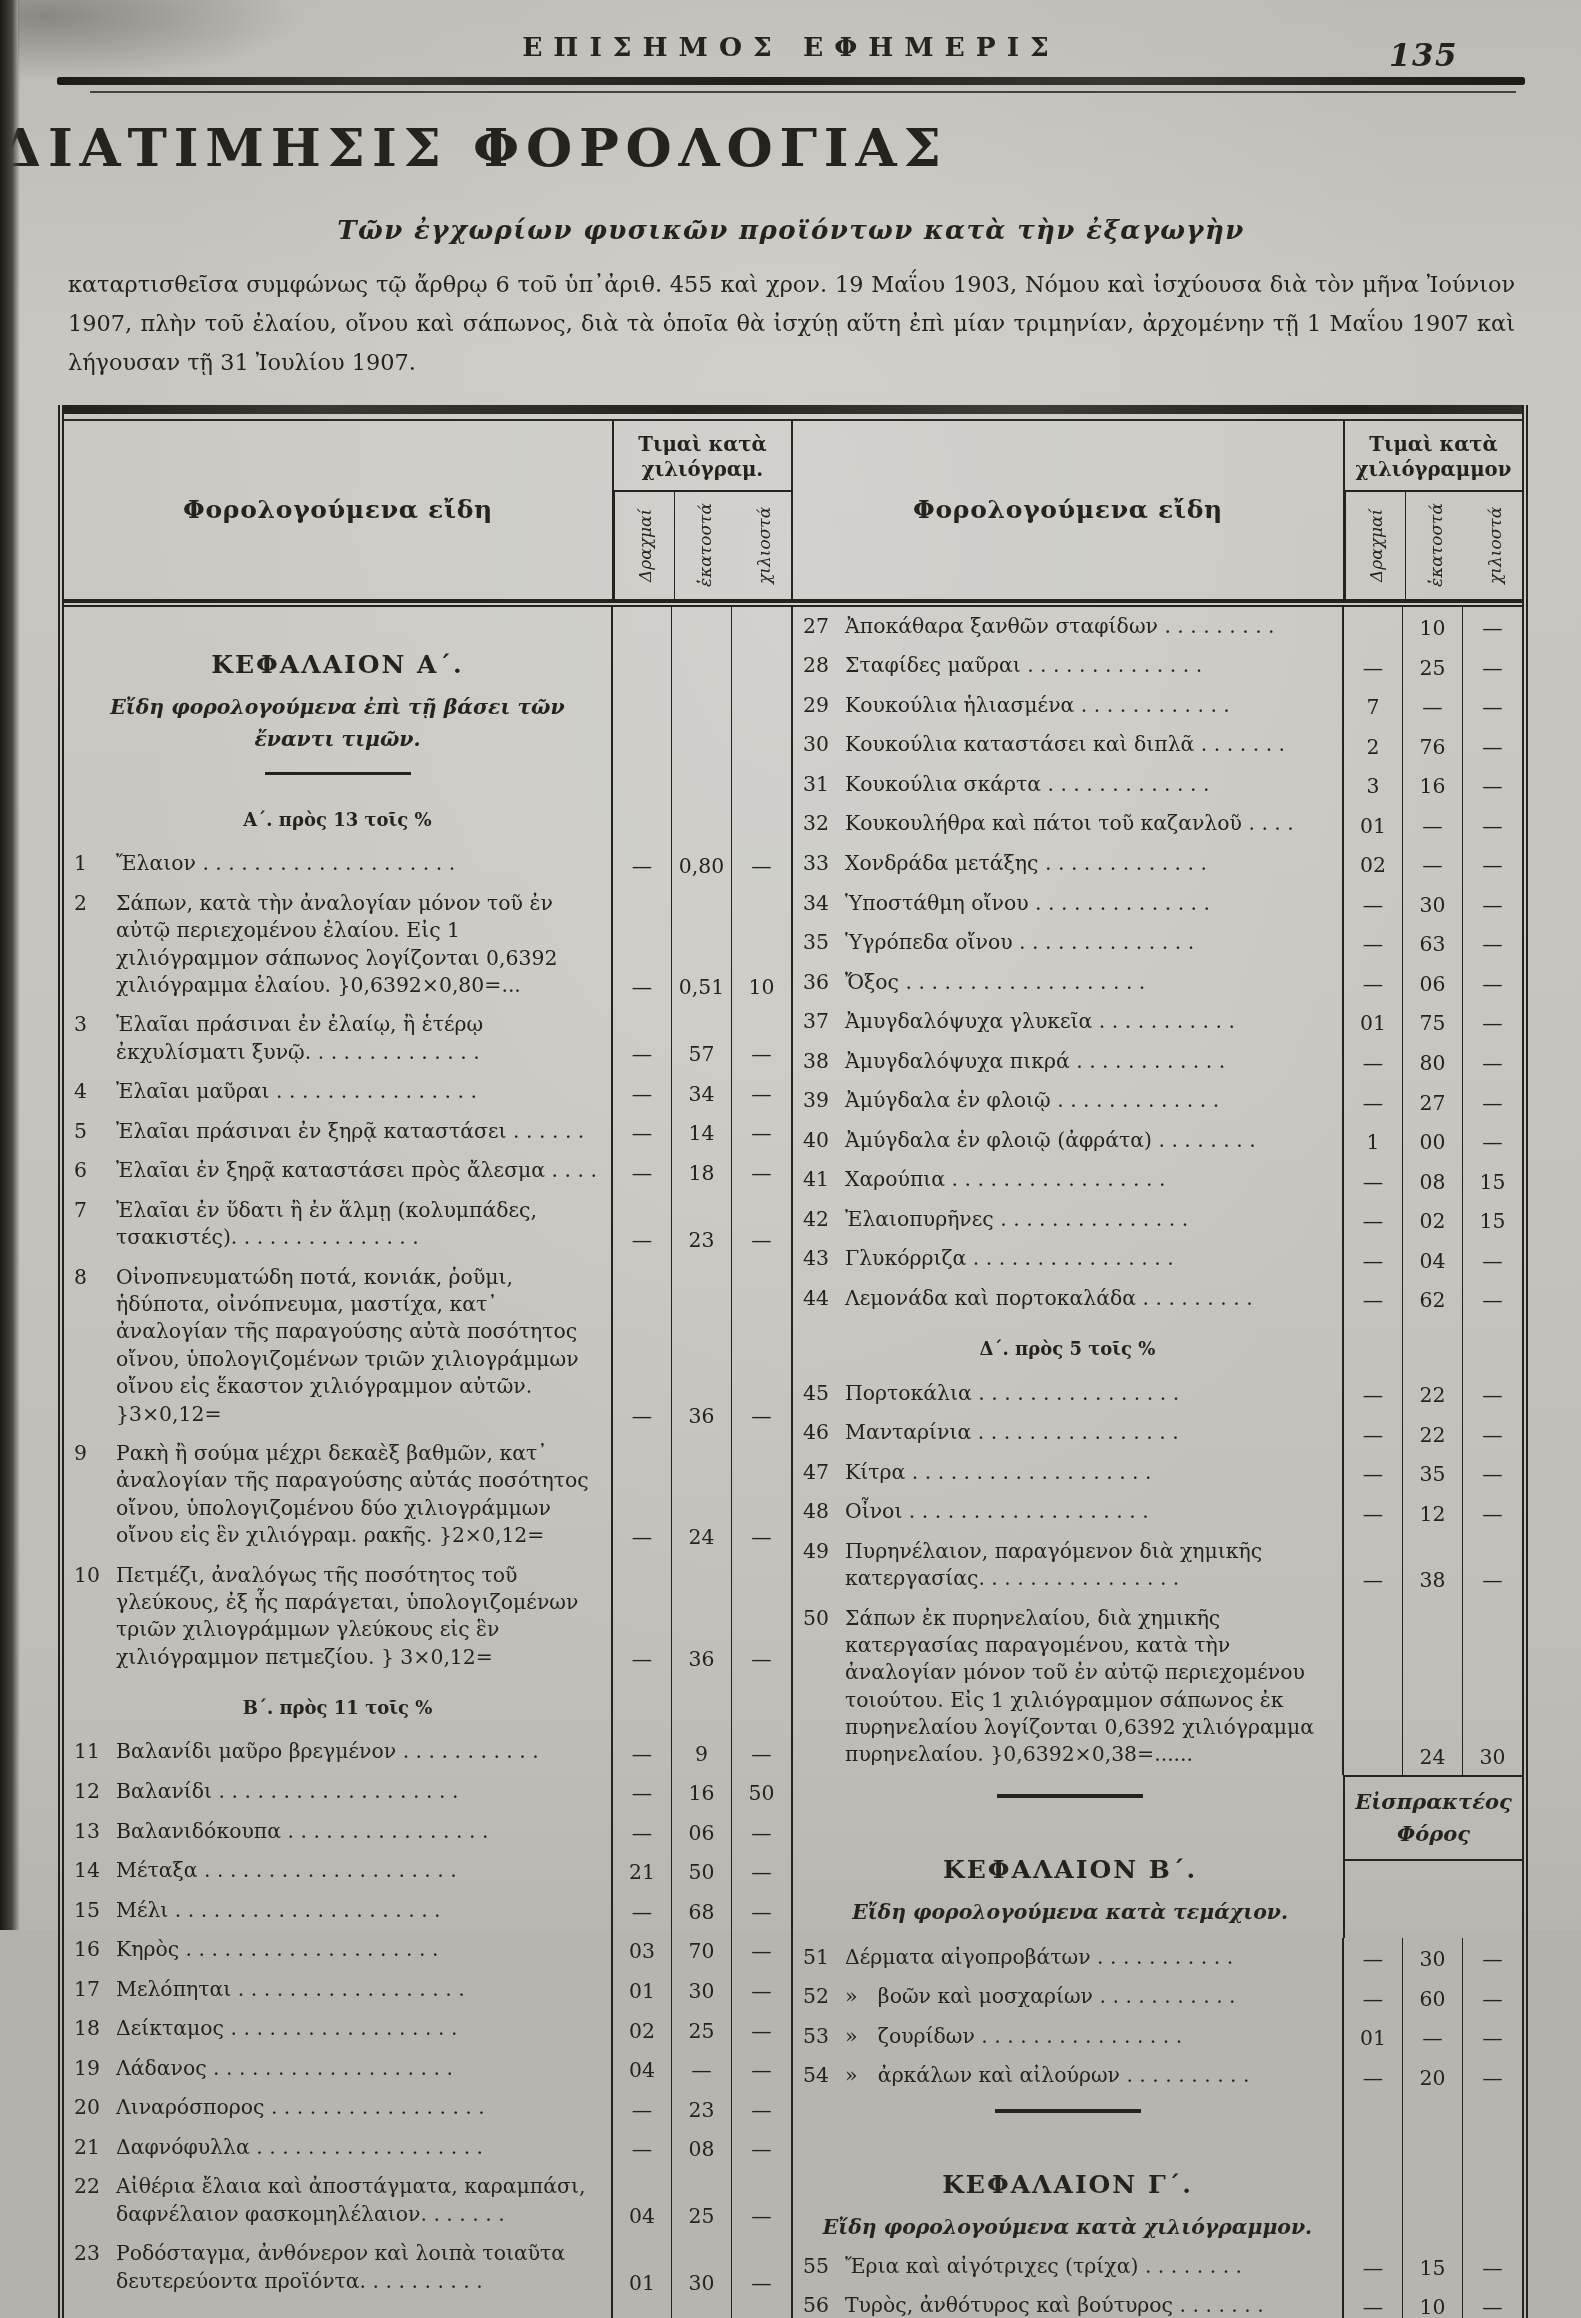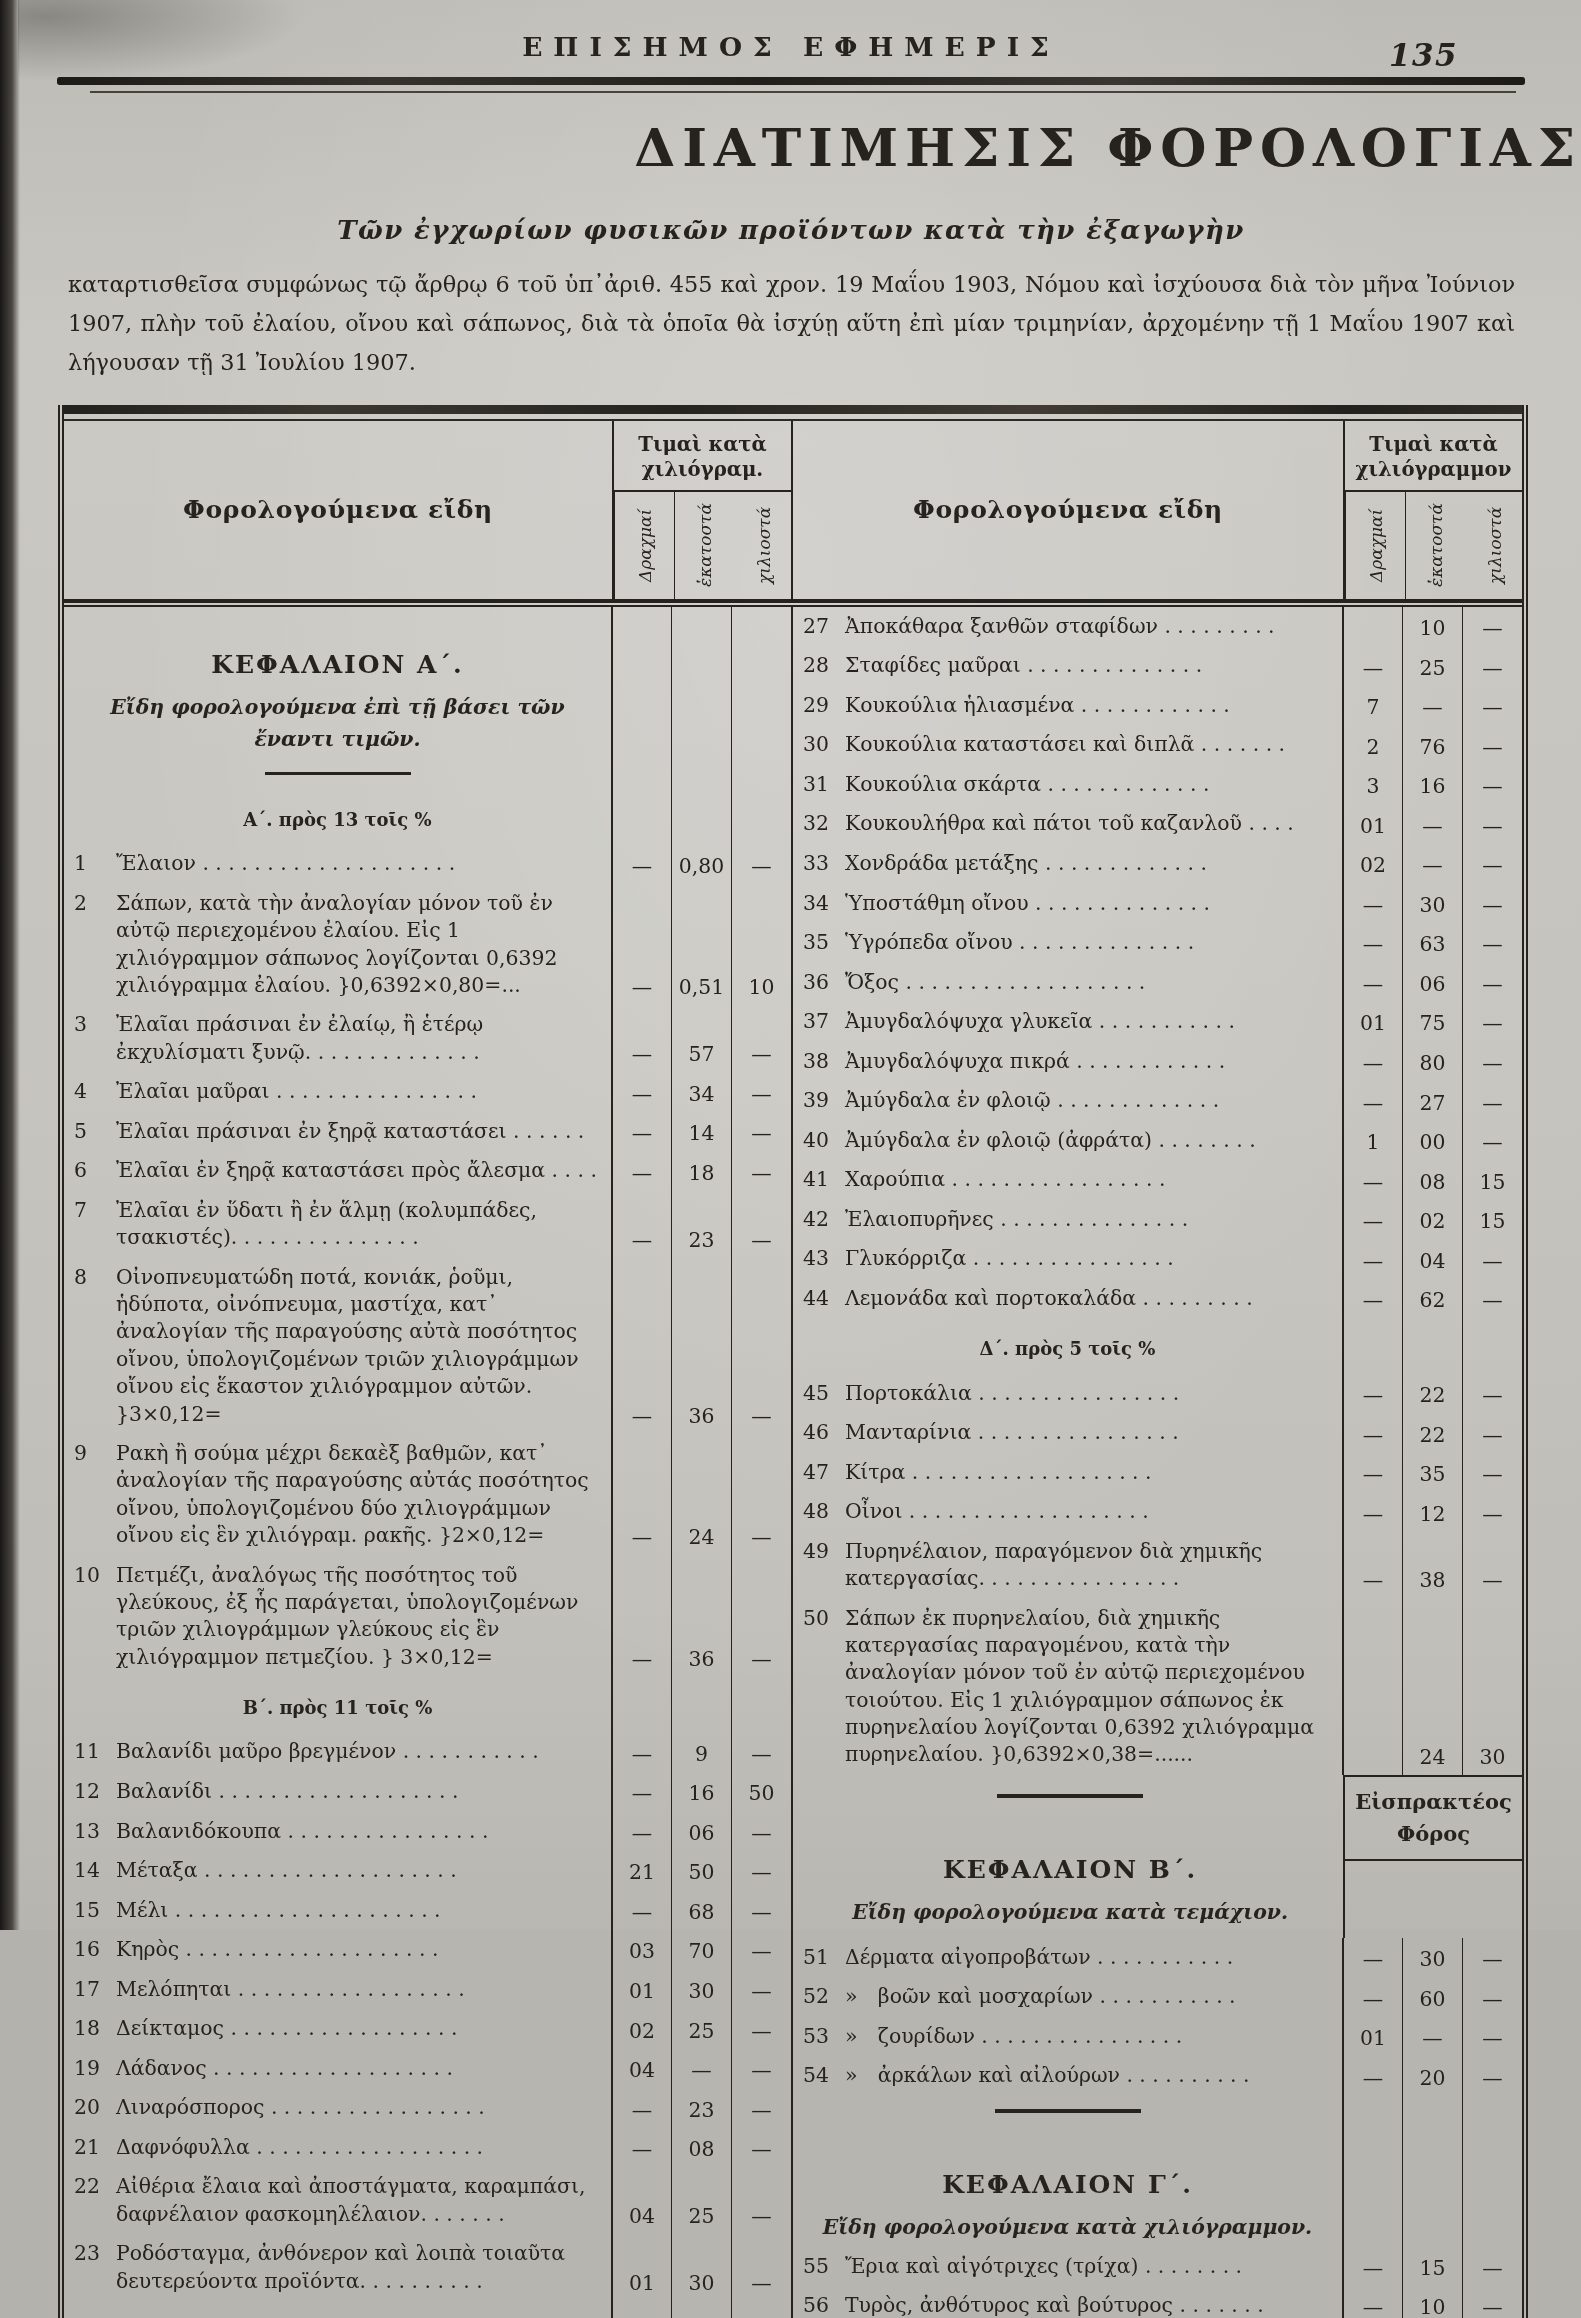--- a/index.html
+++ b/index.html
@@ -21,21 +21,21 @@
 
   .masthead{padding-top:31px;text-align:center;}
   .masthead-title{display:inline-block;font-weight:700;font-size:26.5px;letter-spacing:11px;}
   .page-number{position:absolute;top:37px;right:124px;font-size:31px;font-weight:700;font-style:italic;letter-spacing:1.4px;}
 
   .head-rule{margin:15px 57px 0 57px;}
   .hr-a{height:8.2px;border-radius:2.7px;
     background:linear-gradient(90deg,#1d1b18,#36332d 22%,#211f1b 48%,#3a3731 72%,#24221e 90%,#1d1b18);}
   .hr-b{height:2px;background:#2f2c27;margin:5.4px 9.5px 0 33px;opacity:.85;}
 
-  .doc-title{margin:23px 0 0 0;text-align:right;font-size:53px;font-weight:700;letter-spacing:6.8px;}
+  .doc-title{margin:23px 0 0 0;text-align:left;font-size:53px;font-weight:700;letter-spacing:6.8px;}
   .doc-subtitle{margin:37px 41px 0 41px;text-align:center;font-size:26px;font-weight:700;font-style:italic;letter-spacing:1.4px;}
   .doc-intro{margin:20.4px 67px 0 68px;font-size:22.4px;line-height:1.74;text-align:justify;}
 
   .tariff-table{
     margin:23px 54px 0 58px;
     border-left:6.8px double #26231e;border-right:6.8px double #26231e;
     background:rgba(255,255,255,.04);
   }
   .tbl-rule-a{height:8.8px;
     background:linear-gradient(90deg,#23211d,#3b3832 18%,#26241f 42%,#403c35 66%,#23211d 88%,#302d28);}
@@ -69,21 +69,21 @@
   .val-first{border-left:2px solid #26231e;}
 
   .chapter{text-align:center;font-weight:700;font-size:25px;letter-spacing:2px;padding:20.4px 0 2.7px 0;margin-top:21px;}
   .chap-sub{text-align:center;font-weight:700;font-style:italic;font-size:20.4px;line-height:1.55;padding:8.2px 17.7px 2.7px 17.7px;}
   .rule-cell{padding:13.6px 0;}
   .short-rule{width:146px;height:3.4px;background:#26231e;margin:0 auto;}
   .section{text-align:center;font-weight:700;font-size:18px;padding:19px 0 12.2px 0;}
 
   .tax-cell{display:flex;flex-direction:column;justify-content:flex-start;}
   .tax-box{border-top:2.7px solid #26231e;border-bottom:2px solid #26231e;
-    font-weight:700;font-size:21px;text-align:center;line-height:1.5;padding:9.5px 1.4px;}
+    font-weight:700;font-style:italic;font-size:21px;text-align:center;line-height:1.5;padding:9.5px 1.4px;}
 </style>
 </head>
 <body>
 
 <div class="page">
   <div class="gutter"></div>
   <div class="smudge-top"></div>
 
   <header class="masthead">
     <div class="masthead-title">ΕΠΙΣΗΜΟΣ ΕΦΗΜΕΡΙΣ</div>

